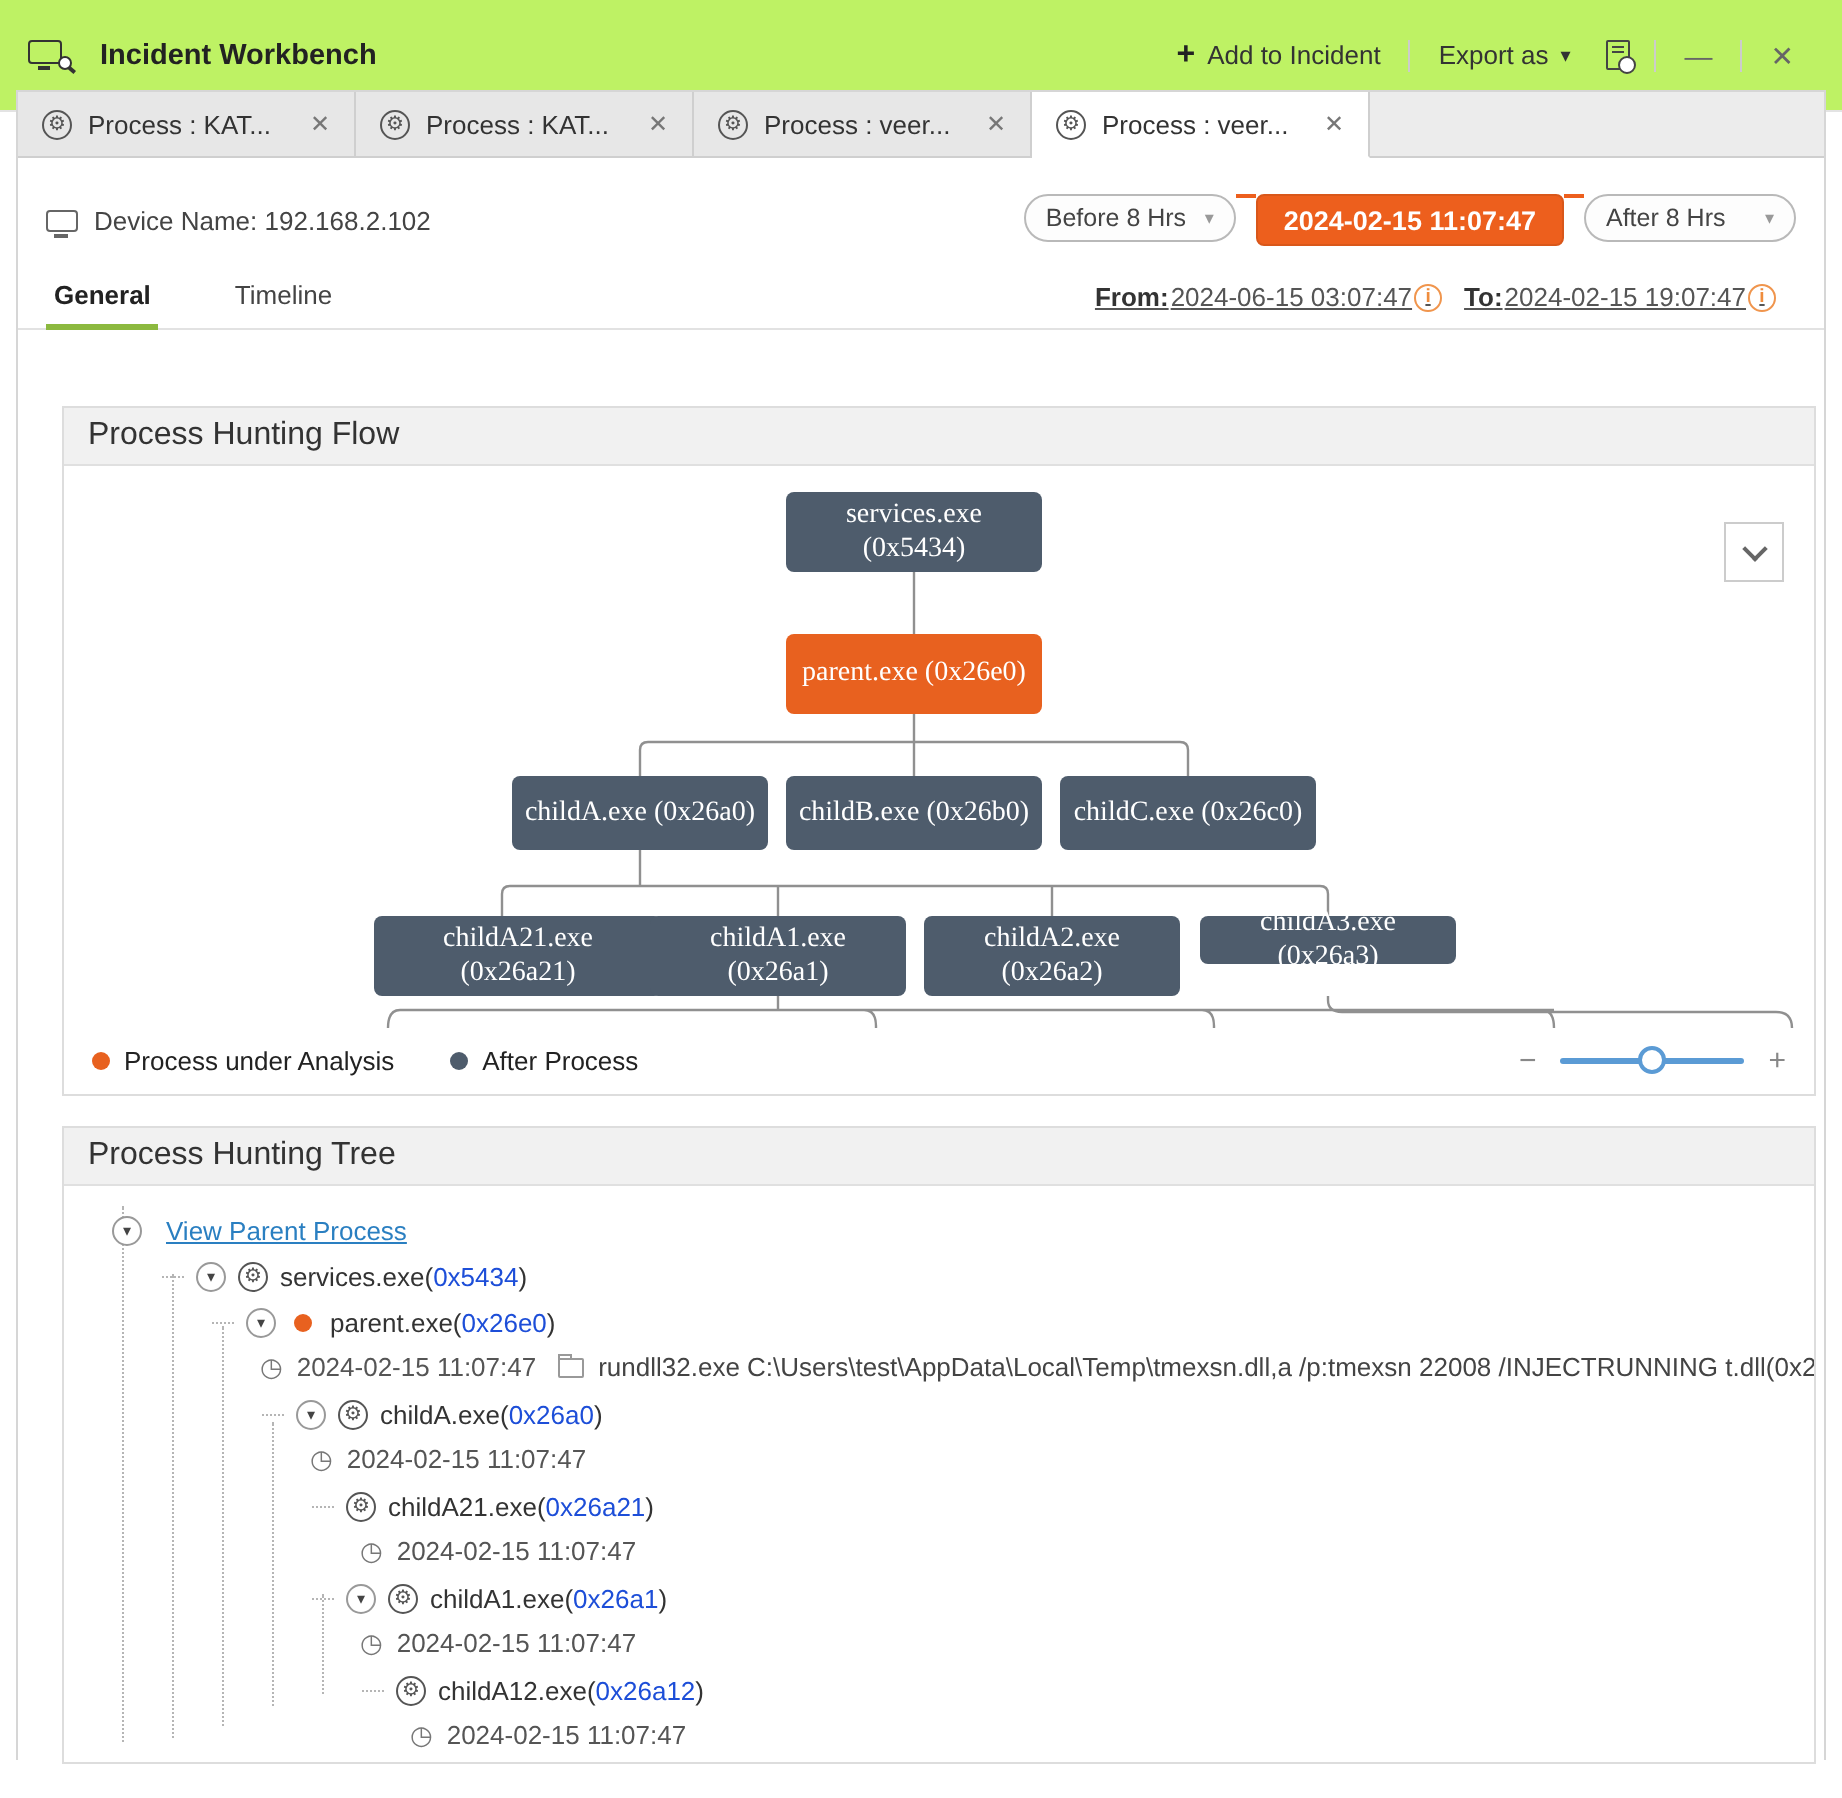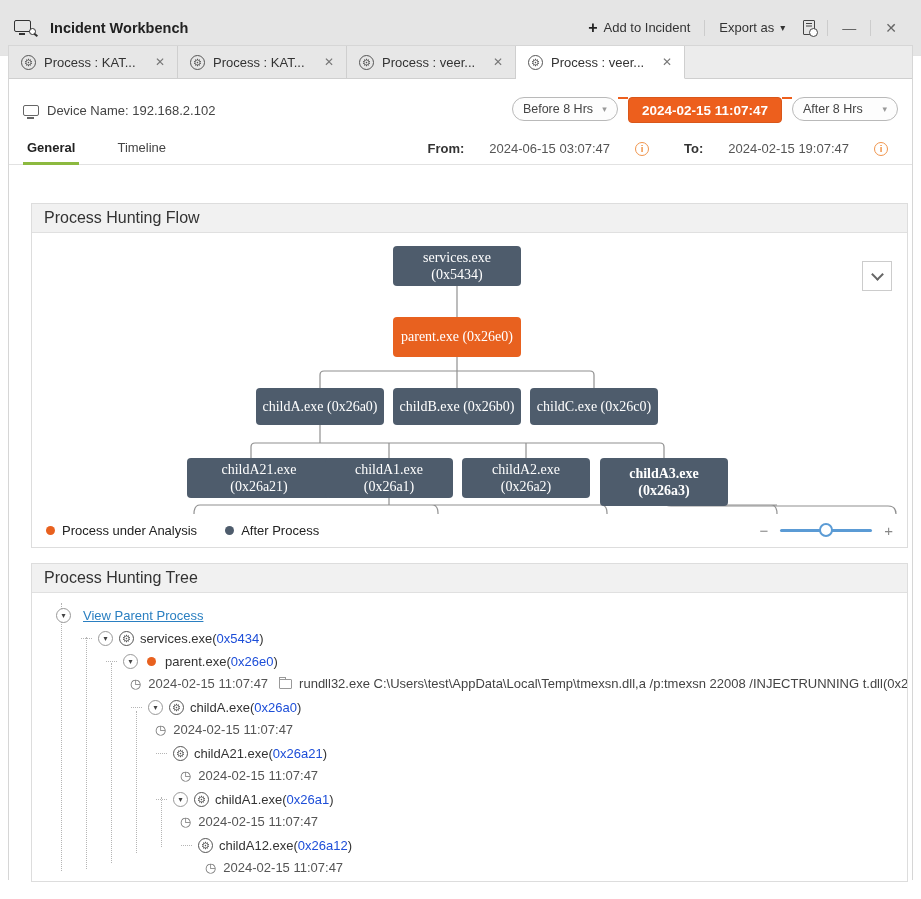--- a/index.html
+++ b/index.html
@@ -1,19 +1,19 @@
 <!DOCTYPE html>
 <html><head>
 <meta charset="utf-8">
 <style>
   * { box-sizing: border-box; margin: 0; padding: 0; }
   html,body { width:921px; height:899px; background:#fff; font-family:"Liberation Sans", sans-serif; overflow:hidden; }
 
   
-  .titlebar { height:56px; display:flex; align-items:center; padding:0 14px; border-bottom:1px solid #e3e3e3; background:#e5e5e5; }
+  .titlebar { height:56px; display:flex; align-items:center; padding:0 14px; border-bottom:1px solid #e3e3e3; background:#bef264; }
   .app-icon { position:relative; width:22px; height:16px; margin-right:14px; }
   .app-icon .monitor { position:absolute; left:0; top:0; width:17px; height:12px; border:1.5px solid #333; border-radius:2px; }
   .app-icon .monitor::after { content:""; position:absolute; left:4px; bottom:-4px; width:6px; height:2px; background:#333; }
   .app-icon .lens { position:absolute; right:0; bottom:1px; width:7px; height:7px; border:1.5px solid #333; border-radius:50%; background:#fff; }
   .app-icon .lens::after { content:""; position:absolute; right:-3px; bottom:-2px; width:4px; height:1.5px; background:#333; transform:rotate(40deg); }
   .titlebar .title { font-size:14.5px; font-weight:bold; color:#222; }
   .titlebar .spacer { flex:1; }
   .tb-action { display:flex; align-items:center; gap:6px; font-size:13px; color:#333; cursor:pointer; padding:0 10px; }
   .tb-plus { font-size:16px; font-weight:bold; color:#222; }
   .tb-caret { font-size:10px; color:#333; }
@@ -48,21 +48,21 @@
           border:1px solid #b9b9b9; border-radius:13px; background:#fdfdfd; font-size:12.5px; color:#444; cursor:pointer; }
   .pill .caret { font-size:9px; color:#999; }
   .conn { width:10px; height:2px; background:#ed5f1d; }
   .time-btn { height:26px; padding:0 13px; display:flex; align-items:center; background:#ed5f1d; border:1px solid #d9571a;
               border-radius:4px; color:#fff; font-size:13.5px; font-weight:bold; cursor:pointer; }
 
   .viewtabs-row { display:flex; align-items:flex-end; padding:0 14px; margin-top:10px; height:30px; border-bottom:1px solid #e2e2e2; }
   .vtab { position:relative; font-size:13px; color:#444; padding:0 4px 9px; margin-right:34px; cursor:pointer; }
   .vtab.active { color:#222; font-weight:bold; }
   .vtab.active::after { content:""; position:absolute; left:0; right:0; bottom:-1px; height:3px; background:#8cb93f; }
-  .range-info { margin-left:auto; display:flex; align-items:center; gap:25px; padding-bottom:8px; font-size:13px; color:#555; }
+  .range-info { margin-left:auto; display:flex; align-items:center; gap:1px; padding-bottom:8px; font-size:13px; color:#555;text-decoration:underline; }
   .range-label { font-weight:bold; color:#333; }
   .info-icon { width:14px; height:14px; border:1px solid #f0954d; border-radius:50%; color:#ef8c3c; font-size:9.5px;
                font-weight:bold; line-height:12px; text-align:center; margin-right:10px; }
 
   
   .panel { position:absolute; left:22px; width:877px; border:1px solid #ddd; background:#fff; }
   .panel-header { height:29px; background:#f1f1f1; border-bottom:1px solid #e0e0e0; display:flex; align-items:center;
                   padding:0 12px; font-size:16px; color:#333; }
   #flow-panel { top:108px; height:345px; }
   #tree-panel { top:468px; height:319px; }
@@ -76,21 +76,21 @@
   .fnode.linked { background:#4e5c6c; }
   .fnode.analysis { background:#e8611f; }
   .n-services { left:361px; top:13px;  width:128px; height:40px; }
   .n-parent   { left:361px; top:84px;  width:128px; height:40px; }
   .n-childa   { left:224px; top:155px; width:128px; height:37px; }
   .n-childb   { left:361px; top:155px; width:128px; height:37px; }
   .n-childc   { left:498px; top:155px; width:128px; height:37px; }
   .n-childa21 { left:155px; top:225px; width:144px; height:40px; }
   .n-childa1  { left:293px; top:225px; width:128px; height:40px; }
   .n-childa2  { left:430px; top:225px; width:128px; height:40px; }
-  .n-childa3  { left:568px; top:225px; width:128px; height:48px;font-weight:bold; }
+  .n-childa3  { left:568px; top:225px; width:128px; height:24px; }
   .collapse-btn { position:absolute; right:15px; top:28px; width:30px; height:30px; border:1px solid #ccc; background:#fff;
                   display:flex; align-items:center; justify-content:center; cursor:pointer; }
   .chev { width:9px; height:9px; border-right:2px solid #666; border-bottom:2px solid #666; transform:rotate(45deg); margin-top:-4px; }
 
   .flow-footer { display:flex; align-items:center; height:33px; padding:0 14px; }
   .legend-item { display:flex; align-items:center; gap:7px; font-size:13px; color:#222; margin-right:28px; }
   .legend-dot { width:9px; height:9px; border-radius:50%; }
   .zoomer { margin-left:auto; display:flex; align-items:center; gap:12px; }
   .zoomer .zminus, .zoomer .zplus { font-size:15px; color:#888; cursor:pointer; }
   .ztrack { position:relative; width:92px; height:3px; background:#5b9bd5; border-radius:2px; cursor:pointer; }

